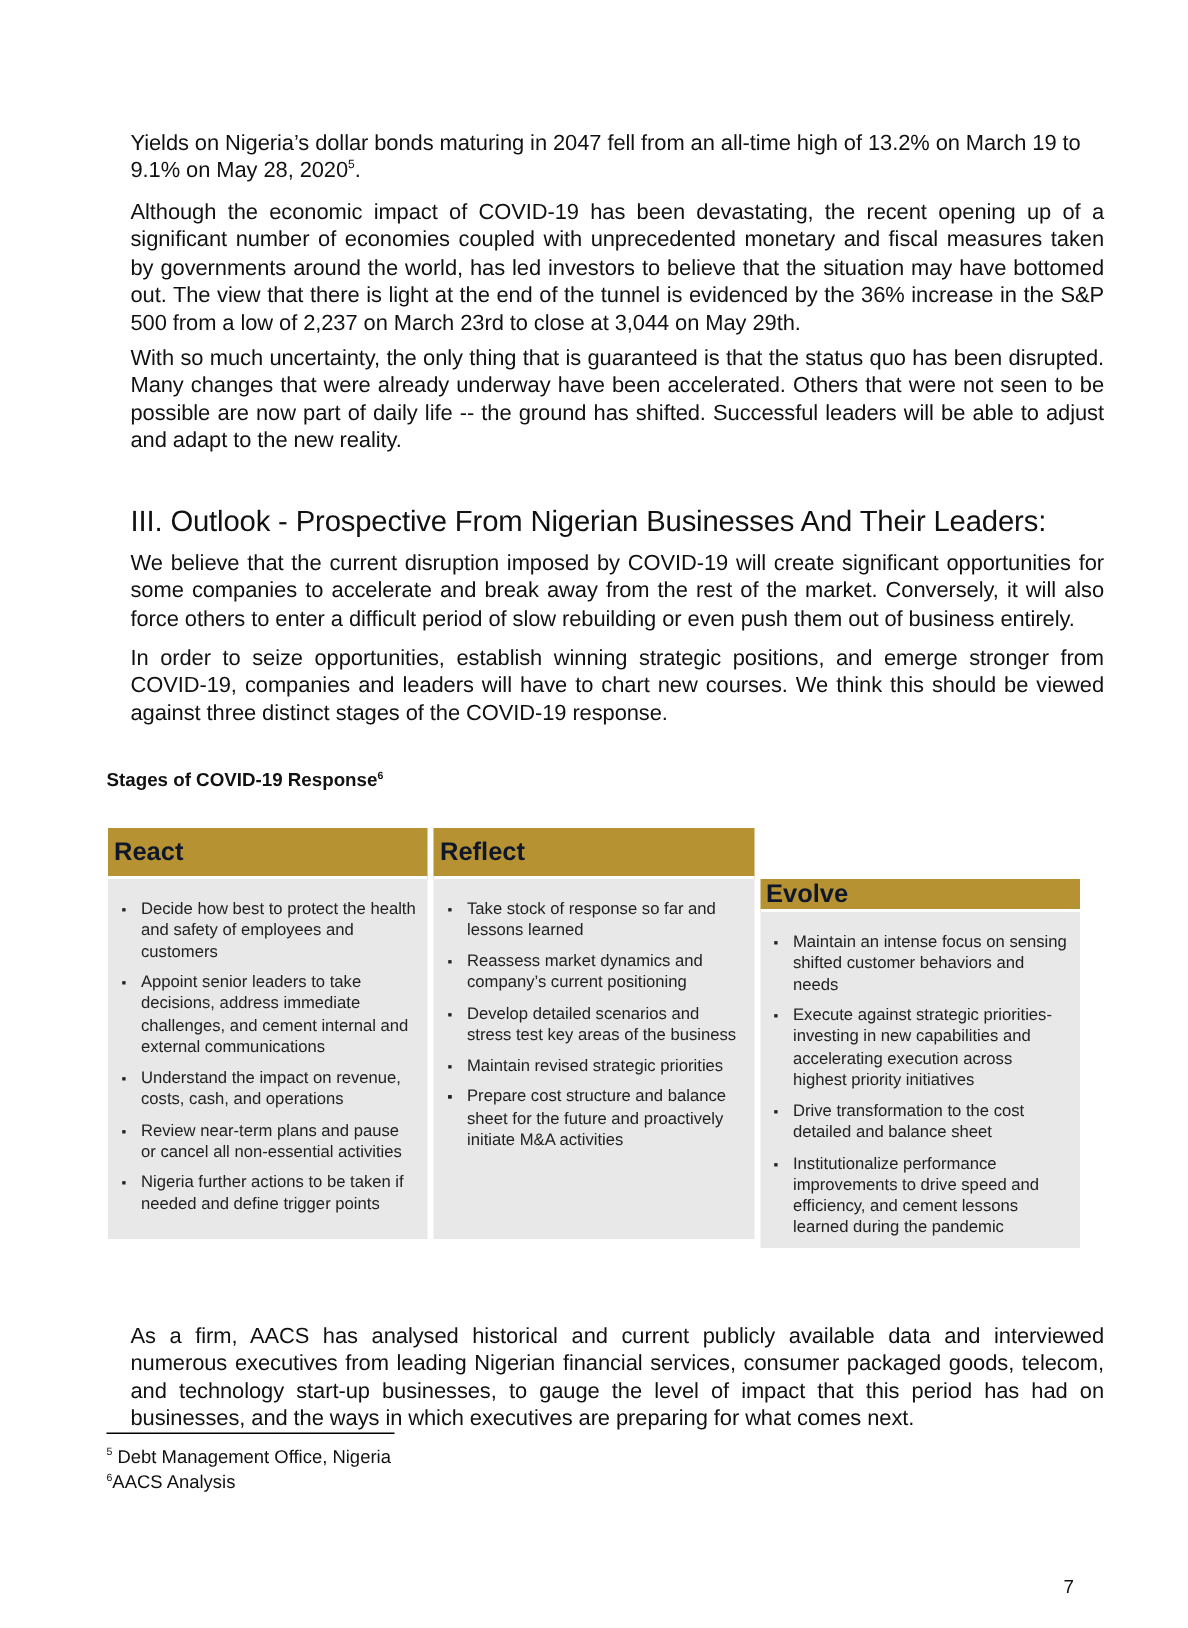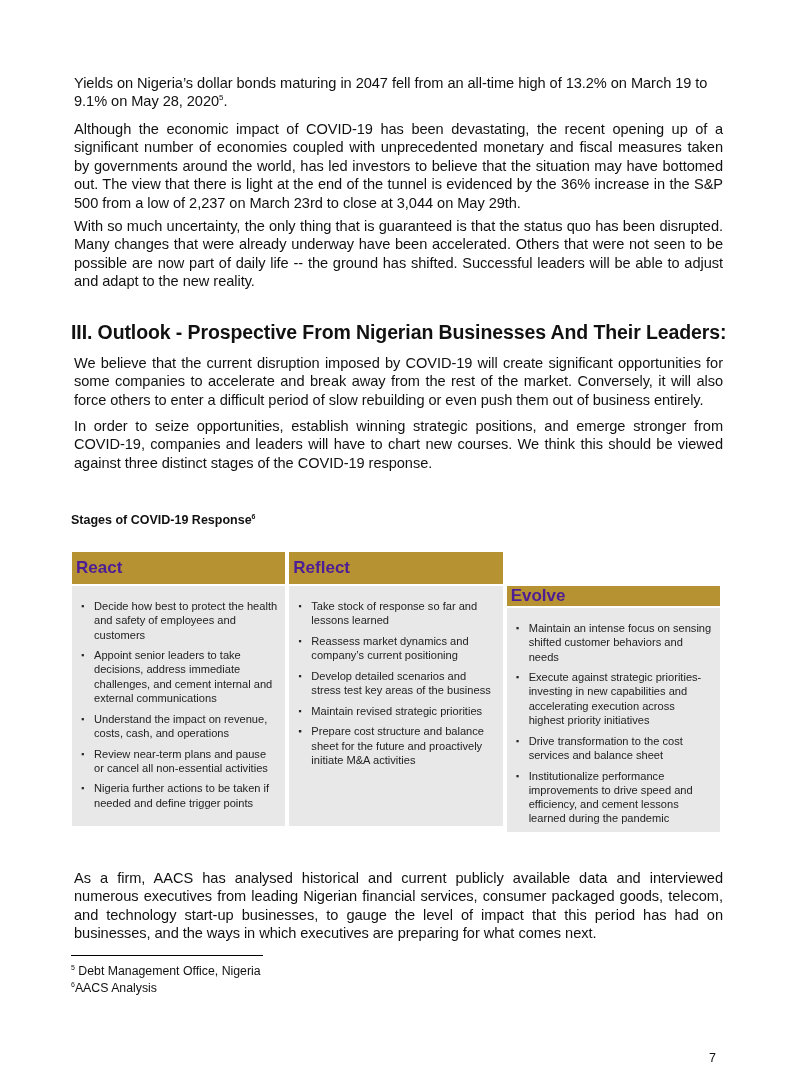--- a/index.html
+++ b/index.html
@@ -1,28 +1,28 @@
 <!DOCTYPE html>
 <html><head>
 <meta charset="utf-8">
 <style>
   html, body { margin: 0; padding: 0; background: #ffffff; }
   body { width: 792px; height: 1085px; position: relative; overflow: hidden;
          font-family: "Liberation Sans", sans-serif; color: #111111; }
   .para { position: absolute; left: 71px; width: 649px; font-size: 14.6px; line-height: 18.4px;
-          text-align: justify; margin: 3px; letter-spacing: -0.05px; }
+          text-align: justify; margin: 16px; letter-spacing: -0.05px; }
   .para.nojust { text-align: left; }
   sup { font-size: 8px; vertical-align: 6px; line-height: 0; }
-  .h3 { position: absolute; left: 71px; top: 321px; font-size: 19.5px; font-weight: bold; margin: 0;
+  .h3 { position: absolute; left: 71px; top: 321px; font-size: 19.5px; font-weight: normal; margin: 16px;
         letter-spacing: -0.1px; }
   .caption { position: absolute; left: 71px; top: 513px; font-size: 12.5px; font-weight: bold; margin: 0; }
   .caption sup { font-size: 7px; vertical-align: 5px; }
   .stages { position: absolute; left: 72px; top: 552px; width: 648px; height: 274px; display: flex; gap: 4px; }
   .col { flex: 1; display: flex; flex-direction: column; }
-  .col-head { height: 34px; background: #b79233; color: #4c1d95; font-size: 17px; font-weight: bold;
+  .col-head { height: 34px; background: #b79233; color: #0f172a; font-size: 17px; font-weight: bold;
               padding-left: 4px; display: flex; align-items: center; box-sizing: border-box;
               border-bottom: 2px solid #ffffff; }
   .col-body { flex: 1; background: #e8e8e8; padding: 13px 8px 0 6px; box-sizing: border-box; }
   .col-body ul { list-style: none; margin: 0; padding: 0; }
   .col-body li { position: relative; padding-left: 16px; font-size: 11.1px; line-height: 14.3px;
                  color: #222222; margin-bottom: 6.3px; }
   .col-body li .bullet { position: absolute; left: 3px; top: 0; font-size: 9px; }
   .fn-rule { position: absolute; left: 71px; top: 955px; width: 192px; height: 0; border-top: 1.5px solid #000; }
   .footnote { position: absolute; left: 71px; font-size: 12.3px; margin: 0; }
   .footnote sup { font-size: 7px; vertical-align: 5px; }
@@ -70,21 +70,21 @@
         <li><span class="bullet">▪</span><span>Prepare cost structure and balance sheet for the future and proactively initiate M&amp;A activities</span></li>
       </ul>
     </div>
   </div>
   <div class="col">
     <div class="col-head" style="background: rgb(183, 146, 51); margin-top: 34px;">Evolve</div>
     <div class="col-body" style="background: rgb(232, 232, 232);">
       <ul>
         <li><span class="bullet">▪</span><span>Maintain an intense focus on sensing shifted customer behaviors and needs</span></li>
         <li><span class="bullet">▪</span><span>Execute against strategic priorities-investing in new capabilities and accelerating execution across highest priority initiatives</span></li>
-        <li><span class="bullet">▪</span><span>Drive transformation to the cost services and balance sheet</span></li>
+        <li><span class="bullet">▪</span><span>Drive transformation to the cost detailed and balance sheet</span></li>
         <li><span class="bullet">▪</span><span>Institutionalize performance improvements to drive speed and efficiency, and cement lessons learned during the pandemic</span></li>
       </ul>
     </div>
   </div>
 </div>
 
 <p class="para" style="top:866px;">As a firm, AACS has analysed historical and current publicly available data and interviewed numerous executives from leading Nigerian financial services, consumer packaged goods, telecom, and technology start-up businesses, to gauge the level of impact that this period has had on businesses, and the ways in which executives are preparing for what comes next.</p>
 
 <div class="fn-rule"></div>
 

